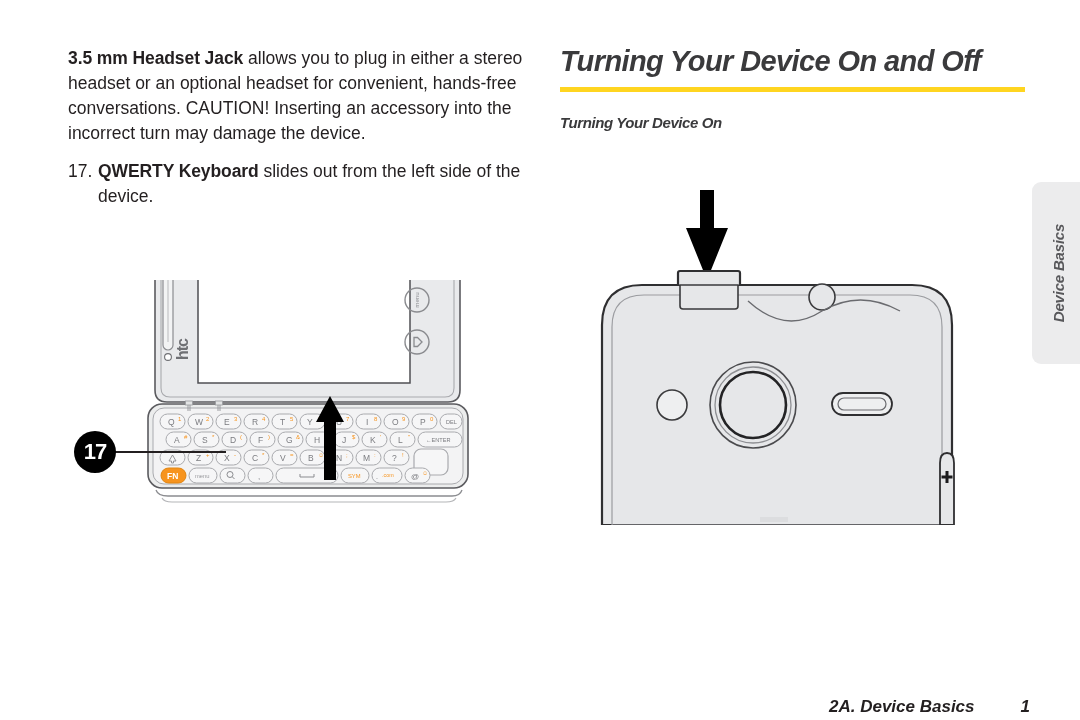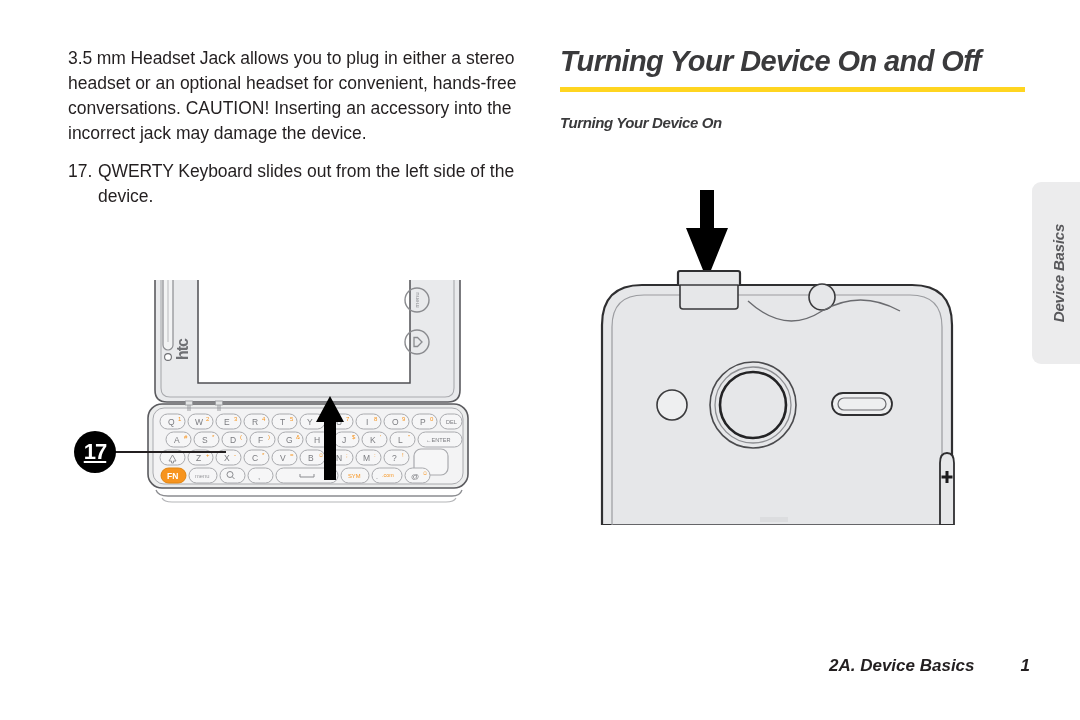--- a/index.html
+++ b/index.html
@@ -37,21 +37,21 @@
     box-sizing: border-box;
     color: #231f20;
   }
   .num-item .body {
     font-size: 17.5px;
     line-height: 25px;
     color: #231f20;
     flex: 1;
   }
   .num-item .body b {
-    font-weight: normal;
+    font-weight: bold;
     letter-spacing: -0.1px;
   }
 
   
   .right-col {
     position: absolute;
     left: 560px;
     top: 44px;
     width: 465px;
   }
@@ -157,21 +157,21 @@
     top: 656px;
     width: 470px;
     display: flex;
     justify-content: flex-end;
     align-items: baseline;
     font-style: italic;
     font-weight: bold;
     font-size: 17px;
     color: #231f20;
   }
-  .footer .sect { margin-right: 46px; }
+  .footer .sect { margin-right: 46px; margin-top: 41px; }
 
   
   .ill { position: absolute; }
   #ill-left  { left: 60px;  top: 280px; }
   #ill-right { left: 560px; top: 185px; }
 
   
   .callout {
     position: absolute;
     left: 74px;
@@ -183,38 +183,37 @@
     display: flex;
     align-items: center;
     justify-content: center;
   }
   .callout span {
     color: #ffffff;
     font-size: 22px;
     font-weight: bold;
     letter-spacing: -1px;
     line-height: 1;
-    text-decoration: underline;
   }
   .leader {
     position: absolute;
     left: 114px;
     top: 451px;
     width: 112px;
     height: 2px;
     background: #231f20;
   }
 </style>
 </head>
 <body>
 
 <div class="left-col">
 
   <div class="num-item">
-    <div class="body"><b>3.5 mm Headset Jack</b><span> allows you to plug in either a stereo headset or an optional headset for convenient, hands-free conversations. CAUTION! Inserting an accessory into the incorrect jack may damage the device.</span></div>
+    <div class="body"><b>3.5 mm Headset Jack</b><span> allows you to plug in either a stereo headset or an optional headset for convenient, hands-free conversations. CAUTION! Inserting an accessory into the incorrect turn may damage the device.</span></div>
   </div>
 
 
   <div class="num-item">
     <div class="num">17.</div>
     <div class="body"><b>QWERTY Keyboard</b><span> slides out from the left side of the device.</span></div>
   </div>
 
 </div>
 

